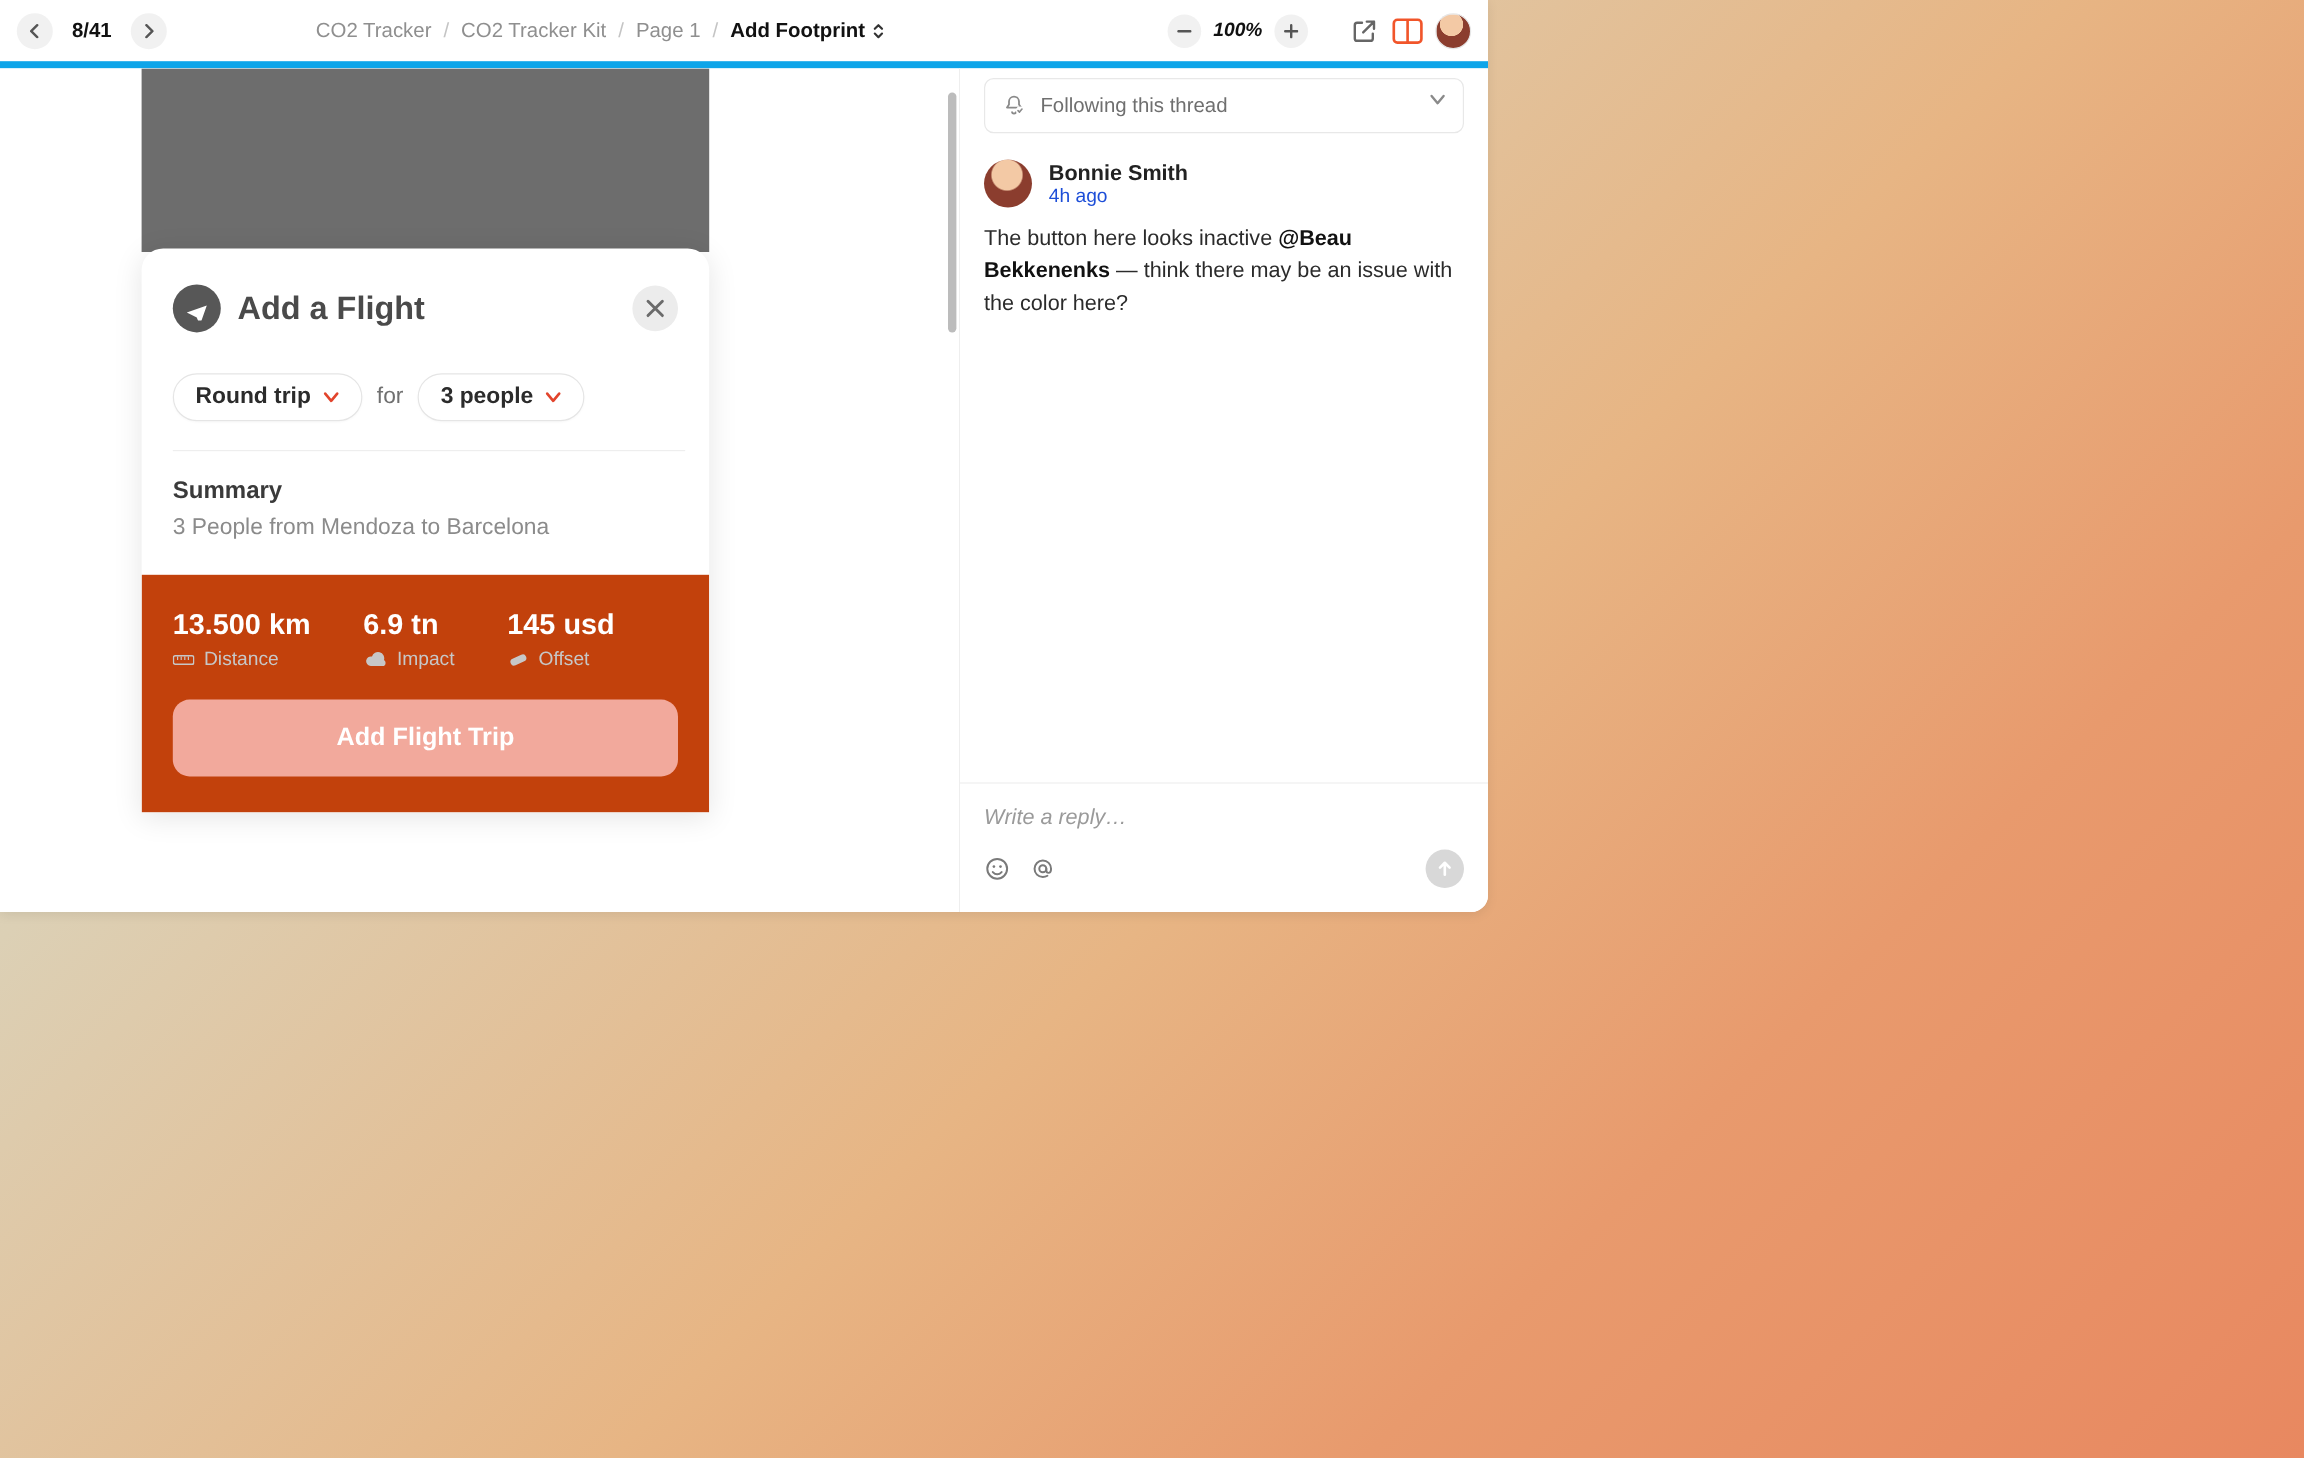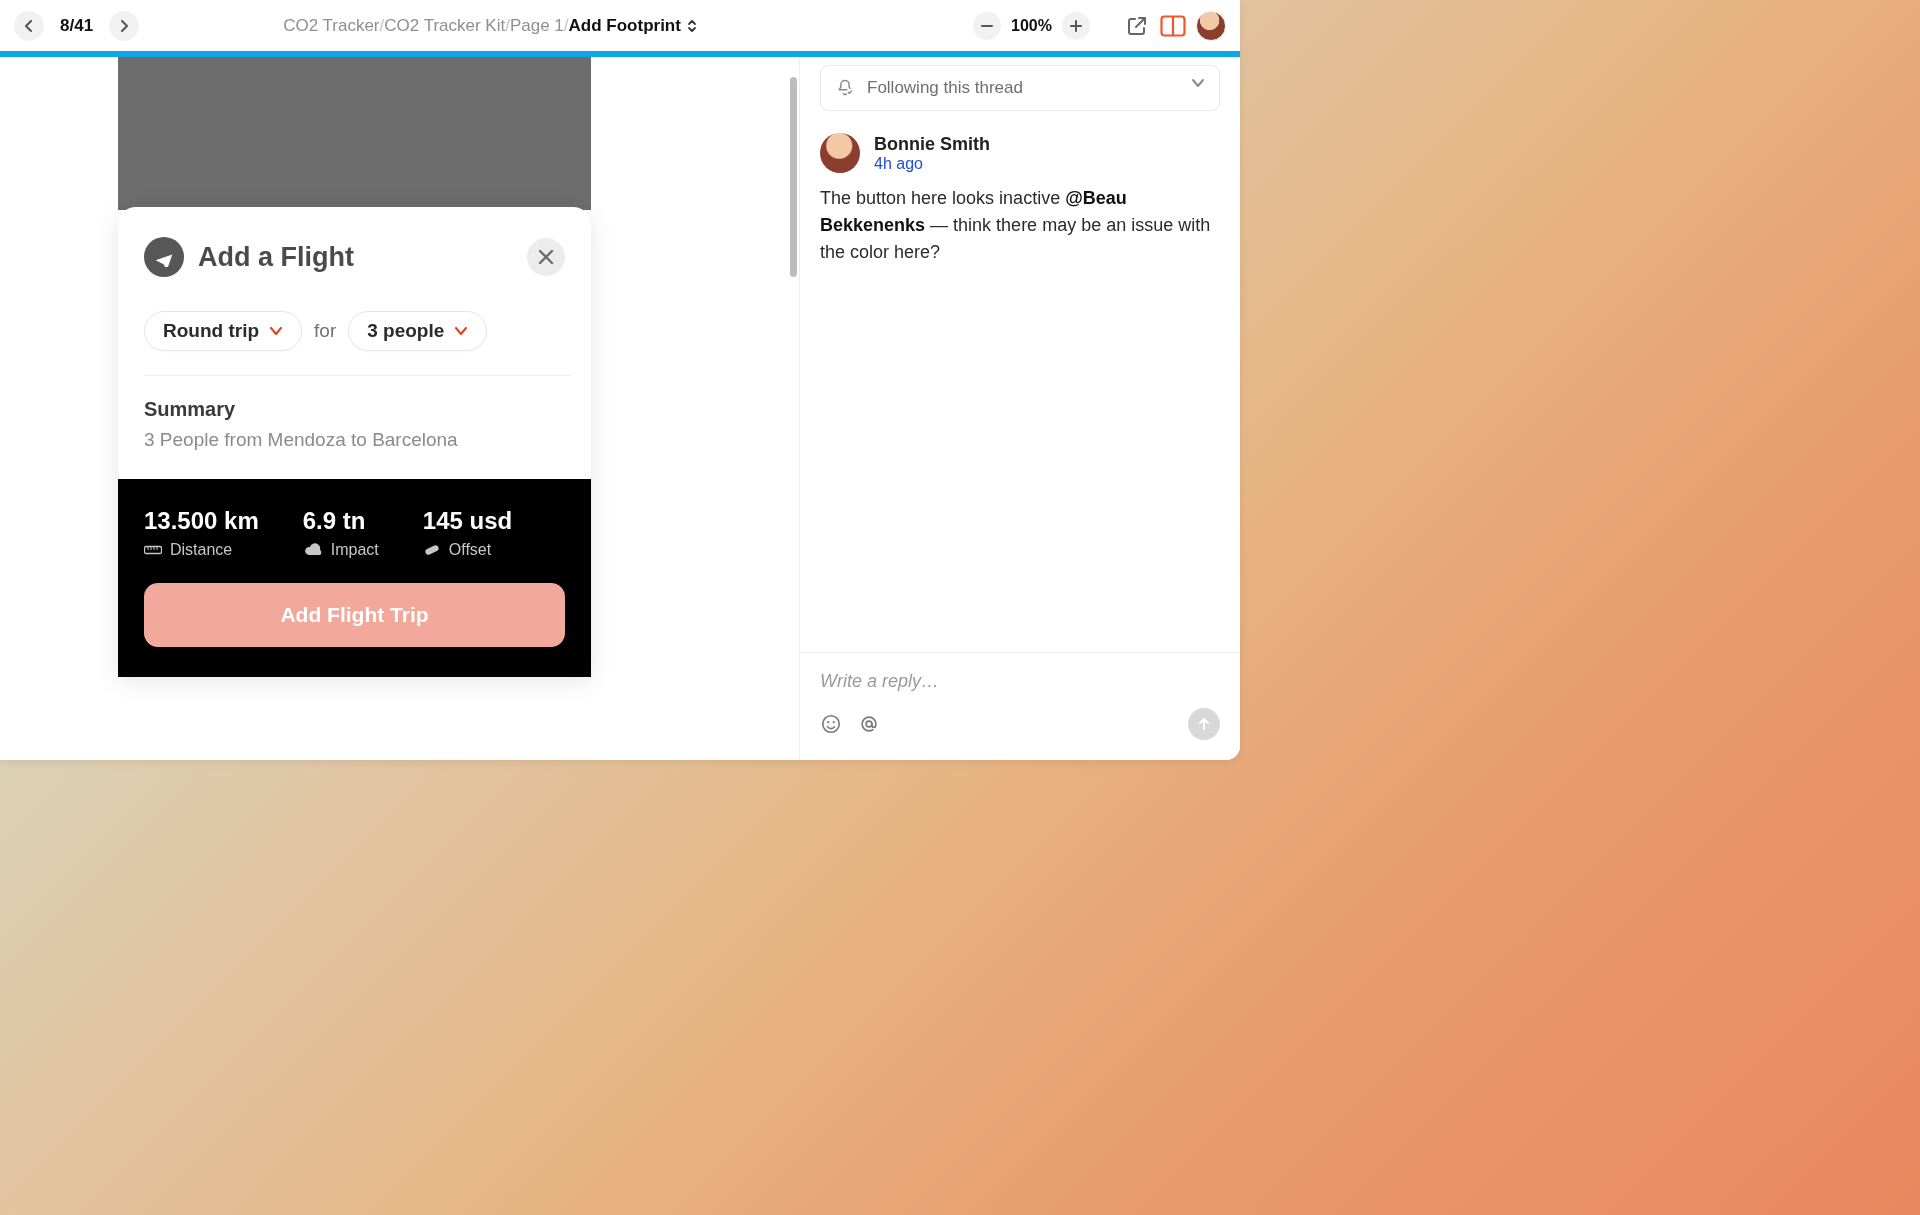--- a/index.html
+++ b/index.html
@@ -16,24 +16,24 @@
   
   .topbar {
     height: 57px; border-bottom: 6px solid #0ea5e9; display: flex; align-items: center;
     padding: 0 14px; gap: 12px;
   }
   .nav-btn {
     width: 30px; height: 30px; border-radius: 50%; background: #f1f1f1;
     display: flex; align-items: center; justify-content: center; color: #555;
   }
   .page-counter { font-weight: 700; color: #111; font-size: 17px; margin: 0 4px; }
-  .breadcrumbs { flex: 0 0 auto; display: flex; align-items: center; color: #8f8f8f; font-size: 17px; margin-left: auto; margin-right: auto; }
+  .breadcrumbs { flex: 0 0 auto; display: flex; align-items: center; gap: 10px; color: #8f8f8f; font-size: 17px; margin-left: auto; margin-right: auto; }
   .bc-sep { color: #c4c4c4; }
   .bc-current { color: #111; font-weight: 700; display: flex; align-items: center; gap: 6px; }
-  .zoom-group { display: flex; align-items: center; gap: 10px; margin-left: auto; }
+  .zoom-group { display: flex; align-items: center; gap: 10px; margin-left: auto; font-style: italic; }
   .zoom-btn {
     width: 28px; height: 28px; border-radius: 50%; background: #f1f1f1;
     display: flex; align-items: center; justify-content: center; color: #555; font-size: 16px; font-weight:700;
   }
   .zoom-label { font-weight: 700; font-size: 16px; color: #111; }
   .top-icon { width: 26px; height: 26px; display: flex; align-items: center; justify-content: center; color: #555; }
   .panel-icon svg { stroke: #f1552a; }
   .avatar-top {
     width: 30px; height: 30px; border-radius: 50%;
     background: radial-gradient(circle at 45% 30%, #f3c9a5 0 38%, #8b3d2e 40% 100%);
@@ -73,21 +73,21 @@
     border: 1px solid #e5e5e5; border-radius: 999px; padding: 8px 18px;
     display: flex; align-items: center; gap: 10px; font-size: 19px; color: #2b2b2b; font-weight: 600;
     box-shadow: 0 1px 2px rgba(0,0,0,0.03);
   }
   .chev-red { color: #e2442c; }
   .fc-div { height: 1px; background: #eee; margin: 18px 20px 0 26px; }
   .fc-summary { padding: 22px 26px 28px 26px; }
   .fc-sum-title { font-size: 20px; font-weight: 700; color: #3a3a3a; margin-bottom: 8px; }
   .fc-sum-text { font-size: 19px; color: #8b8b8b; }
   .fc-stats {
-    background: #000000; color: #fff; padding: 28px 26px 30px 26px;
+    background: #c2410c; color: #fff; padding: 28px 26px 30px 26px;
   }
   .stats-row { display: flex; gap: 44px; }
   .stat-val { font-size: 24px; font-weight: 700; margin-bottom: 6px; }
   .stat-lbl { font-size: 16px; color: #c7c7c7; display: flex; align-items: center; gap: 8px; }
   .add-btn {
     margin-top: 24px; width: 100%; background: #f2a99c; color: #fff;
     border: none; border-radius: 14px; padding: 20px 0; font-size: 21px; font-weight: 700;
   }
   
   .comments {

